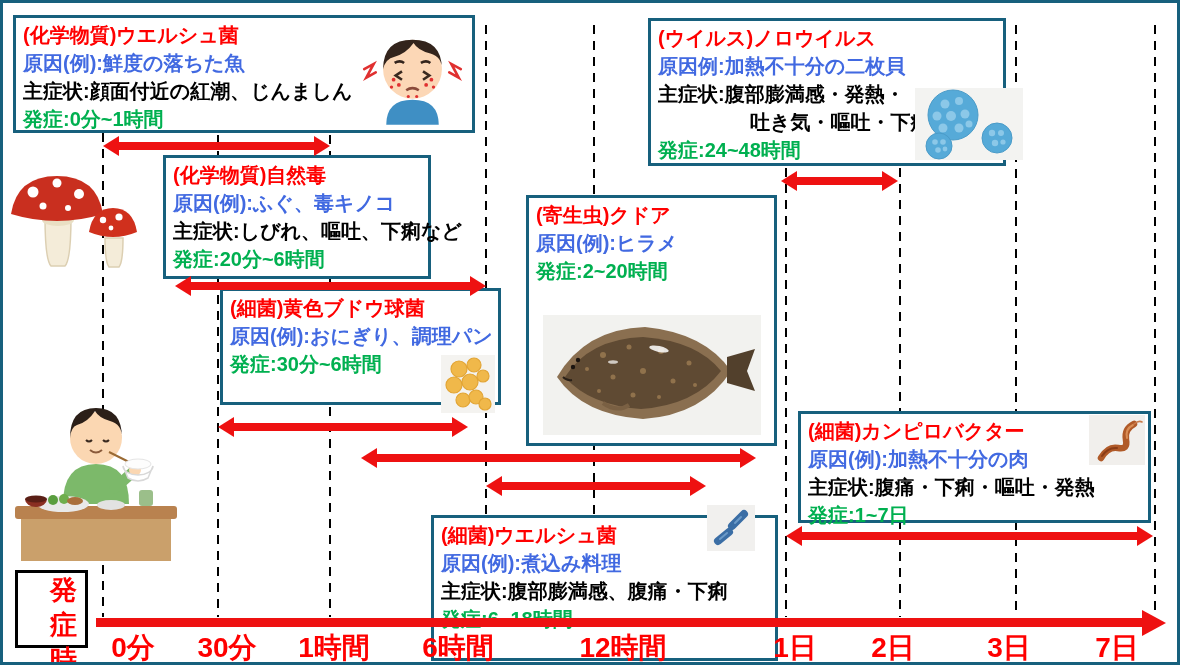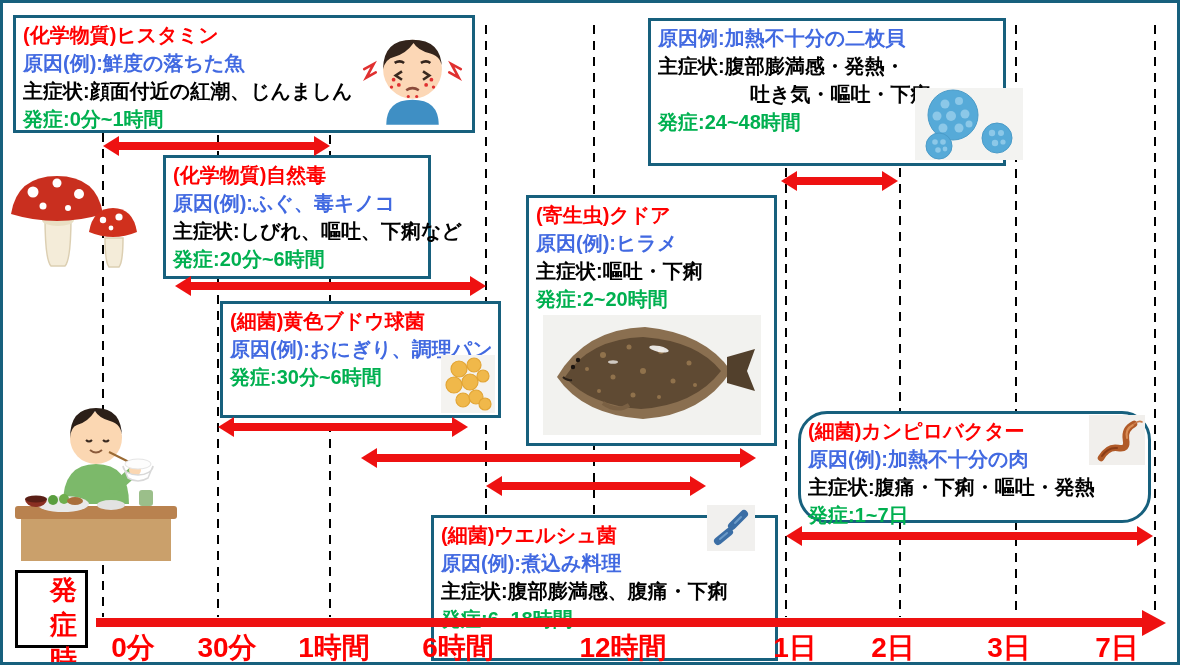--- a/index.html
+++ b/index.html
@@ -27,25 +27,25 @@
   
   .infobox{position:absolute; background:#fff; border:3px solid var(--teal);
     box-sizing:border-box; z-index:2; padding:3px 7px; line-height:28px; font-size:20px;}
   .bt{color:var(--red); white-space:nowrap;}
   .bc{color:var(--blue); white-space:nowrap;}
   .bs{color:var(--ink); white-space:nowrap;}
   .bs2{color:var(--ink); white-space:nowrap; padding-left:92px;}
   .bo{color:var(--green); white-space:nowrap;}
   #box-histamine{left:10px;top:12px;width:462px;height:118px;}
   #box-naturaltoxin{left:160px;top:152px;width:268px;height:124px;}
-  #box-staph{left:217px;top:298px;width:281px;height:117px;}
+  #box-staph{left:217px;top:285px;width:281px;height:117px;}
   #box-kudoa{left:523px;top:192px;width:251px;height:251px;}
   #box-noro{left:645px;top:15px;width:358px;height:148px;}
   #box-welchii{left:428px;top:512px;width:347px;height:146px;}
-  #box-campylo{left:795px;top:408px;width:353px;height:112px;border-radius:29px;}
+  #box-campylo{left:795px;top:408px;width:353px;height:112px;}
   .boxicon{position:absolute; z-index:3;}
   
   .dbl{position:absolute; height:8px; background:var(--arrow); z-index:3;}
   .dbl::before,.dbl::after{content:""; position:absolute; top:-6px; width:0; height:0;
     border-top:10px solid transparent; border-bottom:10px solid transparent;}
   .dbl::before{left:-16px; border-right:16px solid var(--arrow);}
   .dbl::after{right:-16px; border-left:16px solid var(--arrow);}
   #ar-histamine{left:116px;top:139px;width:195px;}
   #ar-naturaltoxin{left:188px;top:279px;width:279px;}
   #ar-staph{left:231px;top:420px;width:218px;}
@@ -113,21 +113,21 @@
     <circle cx="42" cy="104" r="5" fill="#5a9e3f"></circle>
       <circle cx="53" cy="103" r="5" fill="#6fae4d"></circle>
     <ellipse cx="64" cy="105" rx="8" ry="4" fill="#a96f3c"></ellipse>
     <path d="M14 103 a11 8 0 0 0 22 0 Z" fill="#8a2f22"></path>
     <ellipse cx="25" cy="103" rx="11" ry="3.5" fill="#5a1f16"></ellipse>
     <rect x="128" y="94" width="14" height="16" rx="3" fill="#9bbf8a"></rect>
     <ellipse cx="100" cy="109" rx="14" ry="5" fill="#e2e2e2"></ellipse>
   </svg>
 
   <div class="infobox" id="box-histamine">
-    <div class="bt">(化学物質)ヒスタミン</div>
+    <div class="bt">(化学物質)ウエルシュ菌</div>
     <div class="bc">原因(例):鮮度の落ちた魚</div>
     <div class="bs">主症状:顔面付近の紅潮、じんましん</div>
     <div class="bo">発症:0分~1時間</div>
   </div>
   <svg class="boxicon" style="left:357px;top:22px;" width="105" height="100" viewBox="0 0 100 95">
     <polyline points="4,42 13,37 6,50 15,45" fill="none" stroke="#e03030" stroke-width="2.5" stroke-linecap="round"></polyline>
     <polyline points="96,42 87,37 94,50 85,45" fill="none" stroke="#e03030" stroke-width="2.5" stroke-linecap="round"></polyline>
     <path d="M25 95 Q25 71 50 71 Q75 71 75 95 Z" fill="#3f8fc4"></path>
     <circle cx="50" cy="42" r="28" fill="#fcd7b6"></circle>
     <path d="M22 42 Q22 14 50 14 Q78 14 78 42 Q78 30 67 27 Q55 24 51 17 Q44 27 33 30 Q24 32 22 42 Z" fill="#33241c"></path>
@@ -169,21 +169,20 @@
         <circle cx="42" cy="21" r="6"></circle>
       <circle cx="22" cy="45" r="7"></circle>
         <circle cx="35" cy="42" r="7"></circle>
         <circle cx="44" cy="49" r="6"></circle>
     </g>
   </svg>
 
   <div class="infobox" id="box-kudoa">
     <div class="bt">(寄生虫)クドア</div>
     <div class="bc">原因(例):ヒラメ</div>
-    <div class="bs">主症状:嘔吐・下痢</div>
     <div class="bo">発症:2~20時間</div>
   </div>
   <svg class="boxicon" style="left:540px;top:312px;" width="218" height="120" viewBox="0 0 218 120">
     <rect width="218" height="120" fill="#f2f2ef"></rect>
     <path d="M14 62 Q42 14 102 12 Q162 18 188 56 Q160 100 100 104 Q40 100 14 62 Z" fill="#8a6f50"></path>
     <path d="M22 62 Q46 24 100 22 Q154 26 178 56 Q152 90 98 94 Q46 90 22 62 Z" fill="#5f4a33"></path>
     <path d="M184 42 L212 34 L204 56 L212 76 L184 68 Z" fill="#52402c"></path>
     <g fill="#96774f" opacity="0.9">
       <circle cx="60" cy="40" r="3"></circle>
         <circle cx="86" cy="32" r="2.5"></circle>
@@ -200,20 +199,21 @@
     </g>
     <ellipse cx="116" cy="34" rx="10" ry="3" fill="#fff" opacity="0.85" transform="rotate(12 116 34)"></ellipse>
     <ellipse cx="70" cy="47" rx="5" ry="1.8" fill="#fff" opacity="0.7"></ellipse>
     <circle cx="30" cy="52" r="2.2" fill="#1a1410"></circle>
       <circle cx="35" cy="45" r="2.2" fill="#1a1410"></circle>
     <path d="M20 62 q4 4 9 3" stroke="#2a2018" stroke-width="2" fill="none"></path>
     <path d="M60 88 q14 10 26 2" stroke="#7a6043" stroke-width="4" fill="none"></path>
   </svg>
 
   <div class="infobox" id="box-noro">
+    <div class="bt">(ウイルス)ノロウイルス</div>
     <div class="bc">原因例:加熱不十分の二枚貝</div>
     <div class="bs">主症状:腹部膨満感・発熱・</div>
     <div class="bs2">吐き気・嘔吐・下痢</div>
     <div class="bo">発症:24~48時間</div>
   </div>
   <svg class="boxicon" style="left:912px;top:85px;" width="108" height="72" viewBox="0 0 108 72">
     <rect width="108" height="72" fill="#f3f3f1"></rect>
     <g stroke="#4a9bc8" stroke-width="1">
       <circle cx="38" cy="27" r="25" fill="#56aad8"></circle>
       <circle cx="82" cy="50" r="15" fill="#56aad8"></circle>

